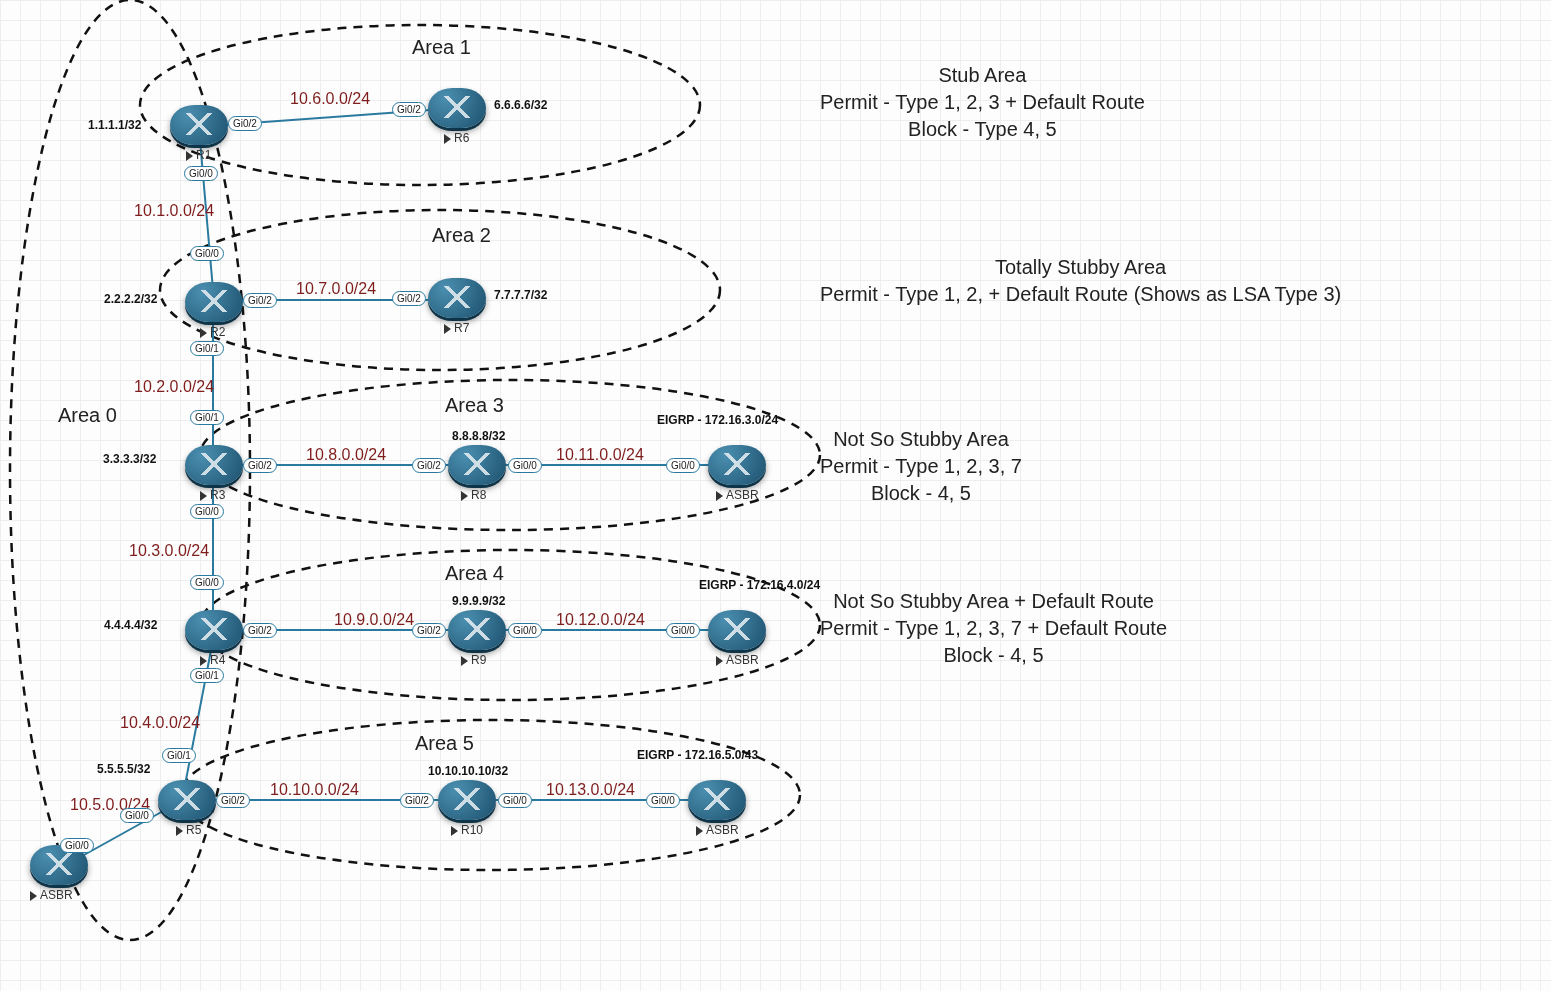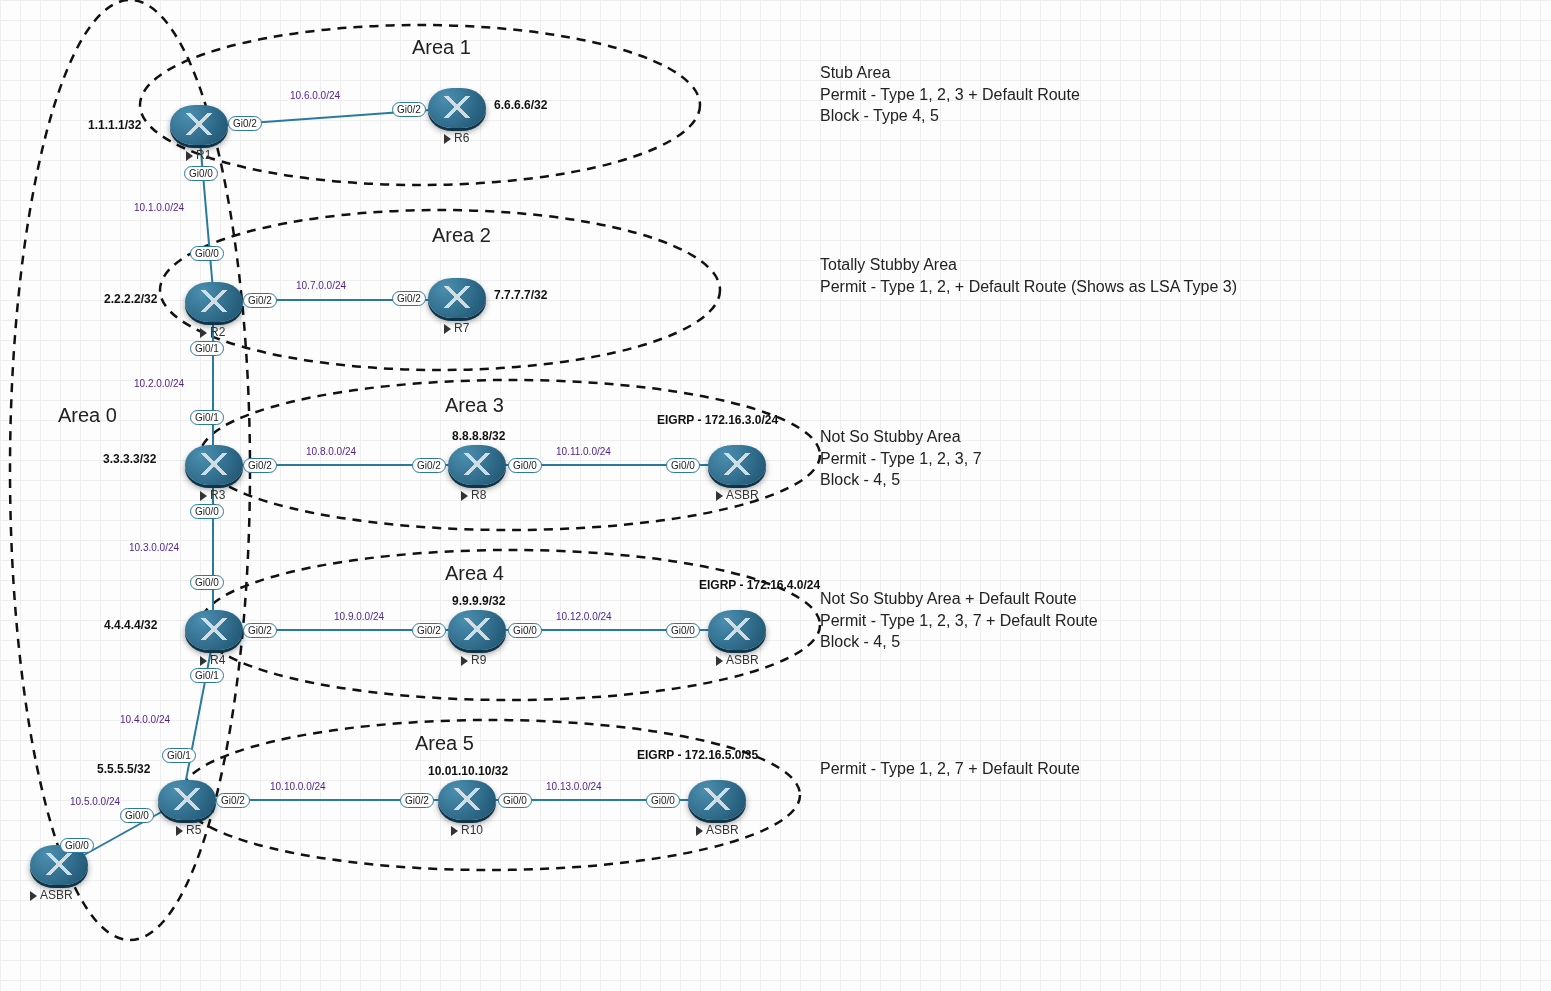--- a/index.html
+++ b/index.html
@@ -41,45 +41,46 @@
   .rlabel .tri { display:inline-block; width:0;height:0;border-top:5px solid transparent;border-bottom:5px solid transparent;border-left:7px solid #333; margin-right:3px; vertical-align:middle;}
   .iplabel {
     position: absolute;
     font-size: 12px;
     font-weight: bold;
     color: #111;
     white-space: nowrap;
   }
   .netlabel {
     position: absolute;
-    font-size: 10px;
-    color: #4c1d95;
+    font-size: 16px;
+    color: #7f1d1d;
     white-space: nowrap;
   }
   .port {
     position: absolute;
     font-size: 10px;
     padding: 1px 4px;
     border: 1px solid #2a7aa0;
     border-radius: 8px;
     background: #fff;
     color: #222;
     white-space: nowrap;
   }
   .areaTitle {
     position: absolute;
     font-size: 20px;
     color: #222;
   }
   .desc {
     position: absolute;
-    font-size: 16px;
+    font-size: 20px;
     color: #222;
     line-height: 1.35;
     white-space: nowrap;
+    text-align: center;
   }
   svg.lines { position:absolute; left:0; top:0; pointer-events:none;}
   ellipse.area { fill:none; stroke:#111; stroke-width:2.5; stroke-dasharray:9 7; }
 </style>
 </head>
 <body>
 
 <svg class="lines" width="1551" height="991">
 
   <ellipse class="area" cx="130" cy="470" rx="120" ry="470"></ellipse>
@@ -146,25 +147,25 @@
 
 <div class="router" style="left:448px; top:610px;"></div>
 <div class="iplabel" style="left:452px; top:594px;">9.9.9.9/32</div>
 <div class="rlabel" style="left:461px; top:653px;"><span class="tri"></span><span>R9</span></div>
 
 <div class="router" style="left:708px; top:610px;"></div>
 <div class="iplabel" style="left:679px; top:578px;padding-left:20px;">EIGRP - 172.16.4.0/24</div>
 <div class="rlabel" style="left:716px; top:653px;"><span class="tri"></span><span>ASBR</span></div>
 
 <div class="router" style="left:438px; top:780px;"></div>
-<div class="iplabel" style="left:428px; top:764px;">10.01.10.10/32</div>
+<div class="iplabel" style="left:428px; top:764px;">10.10.10.10/32</div>
 <div class="rlabel" style="left:451px; top:823px;"><span class="tri"></span><span>R10</span></div>
 
 <div class="router" style="left:688px; top:780px;"></div>
-<div class="iplabel" style="left:637px; top:748px;">EIGRP - 172.16.5.0/35</div>
+<div class="iplabel" style="left:637px; top:748px;">EIGRP - 172.16.5.0/43</div>
 <div class="rlabel" style="left:696px; top:823px;"><span class="tri"></span><span>ASBR</span></div>
 
 <div class="areaTitle" style="left:58px; top:404px;">Area 0</div>
 <div class="areaTitle" style="left:412px; top:36px;">Area 1</div>
 <div class="areaTitle" style="left:432px; top:224px;">Area 2</div>
 <div class="areaTitle" style="left:445px; top:394px;">Area 3</div>
 <div class="areaTitle" style="left:445px; top:562px;">Area 4</div>
 <div class="areaTitle" style="left:415px; top:732px;">Area 5</div>
 
 <div class="desc" style="left:820px; top:62px;">
@@ -180,21 +181,20 @@
   <div>Not So Stubby Area</div>
   <div>Permit - Type 1, 2, 3, 7</div>
   <div>Block - 4, 5</div>
 </div>
 <div class="desc" style="left:820px; top:588px;">
   <div>Not So Stubby Area + Default Route</div>
   <div>Permit - Type 1, 2, 3, 7 + Default Route</div>
   <div>Block - 4, 5</div>
 </div>
 <div class="desc" style="left:820px; top:758px;">
-  <div>Permit - Type 1, 2, 7 + Default Route</div>
 </div>
 
 <div class="netlabel" style="left:134px; top:202px;">10.1.0.0/24</div>
 <div class="netlabel" style="left:134px; top:378px;">10.2.0.0/24</div>
 <div class="netlabel" style="left:129px; top:542px;">10.3.0.0/24</div>
 <div class="netlabel" style="left:120px; top:714px;">10.4.0.0/24</div>
 <div class="netlabel" style="left:70px; top:796px;">10.5.0.0/24</div>
 
 <div class="netlabel" style="left:290px; top:90px;">10.6.0.0/24</div>
 <div class="netlabel" style="left:296px; top:280px;">10.7.0.0/24</div>

